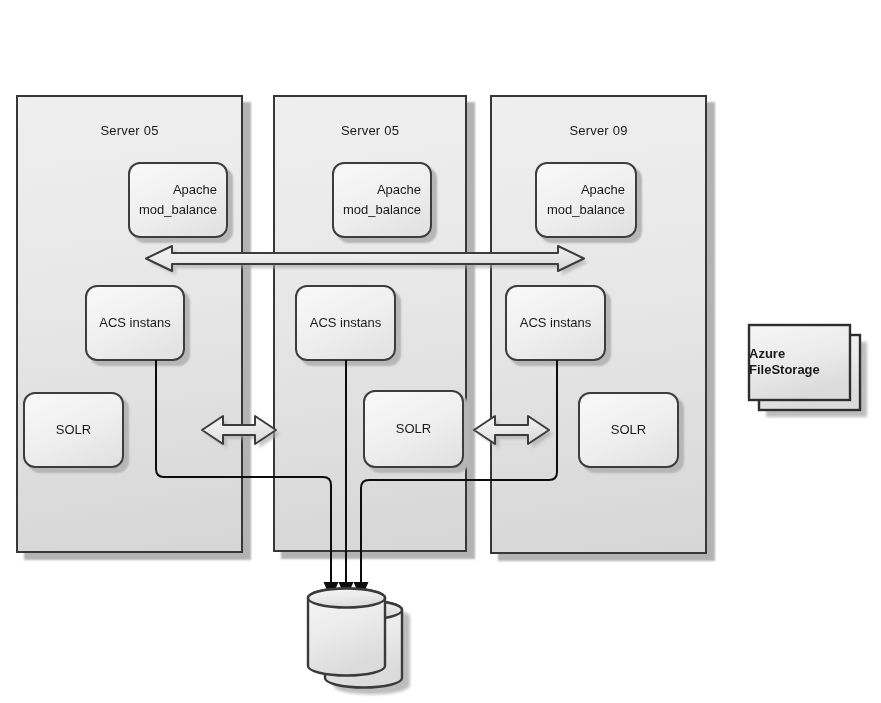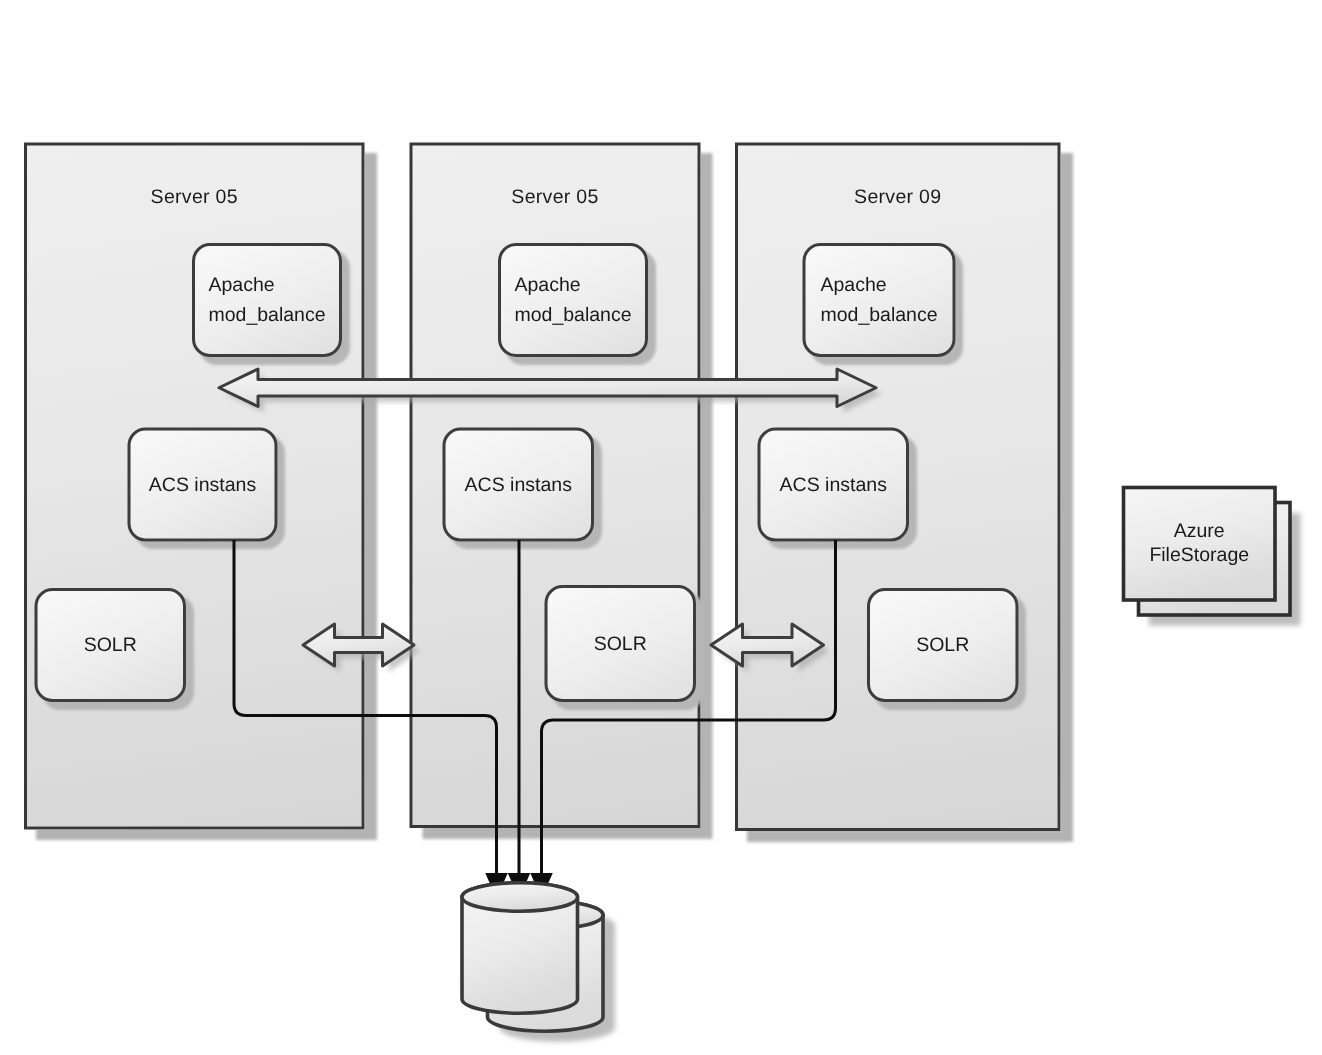--- a/index.html
+++ b/index.html
@@ -33,40 +33,40 @@
   .node {
     position: absolute;
     box-sizing: border-box;
     border: 2px solid #3d3d3d;
     border-radius: 12px;
     background: linear-gradient(155deg, #f9f9f9 0%, #eeeeee 55%, #e0e0e0 100%);
     box-shadow: 5px 5px 2px #b6b6b6;
     display: flex;
     align-items: center;
     justify-content: center;
-    text-align: left;
+    text-align: right;
     font-size: 13px;
     line-height: 20px;
     white-space: pre-line;
     z-index: 2;
   }
   #overlay {
     position: absolute;
     left: 0;
     top: 0;
     z-index: 3;
     pointer-events: none;
   }
   .float-label {
     position: absolute;
-    text-align: center;
     font-size: 13px;
     line-height: 16px;
     white-space: pre-line;
     z-index: 4;
+    font-weight: bold;
   }
 </style>
 </head>
 <body>
 
 <div id="canvas">
 
   <div class="panel" style="left:16px; top:95px; width:227px; height:458px;">
     <div class="panel-label">Server 05</div>
   </div>

